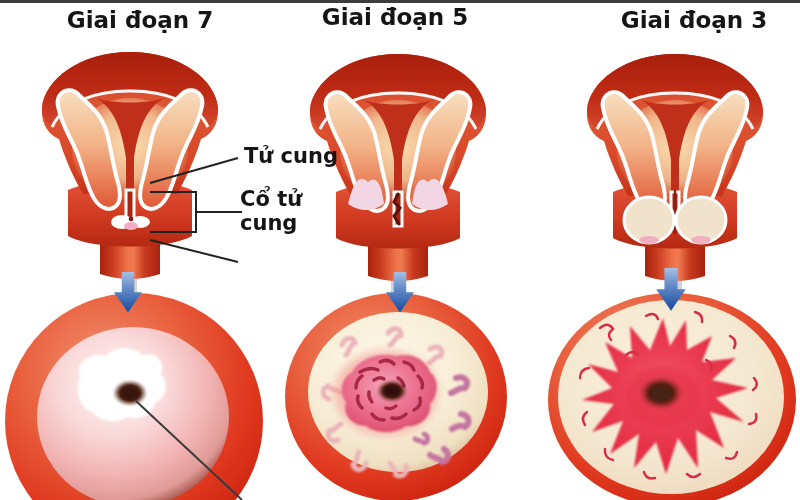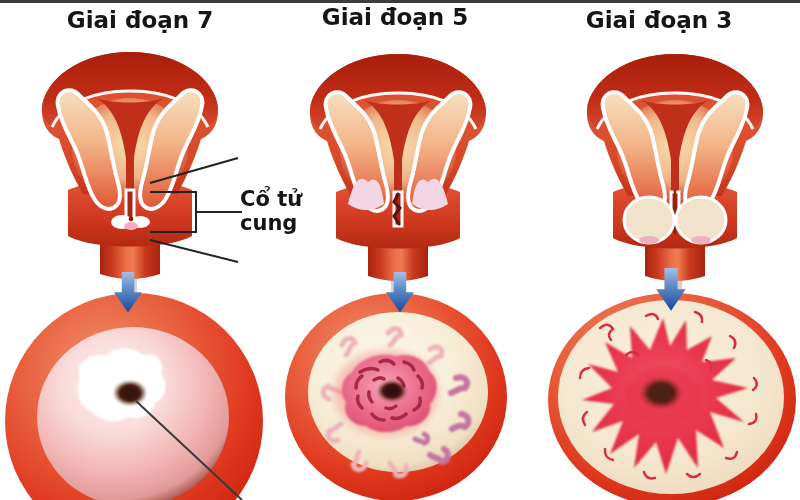--- a/index.html
+++ b/index.html
@@ -2,21 +2,21 @@
 <html><head>
 <meta charset="utf-8">
 <style>
   html,body{margin:0;padding:0;background:#fff;}
   .canvas{position:relative;width:800px;height:500px;background:#ffffff;overflow:hidden;
           font-family:"DejaVu Sans","Liberation Sans",sans-serif;}
   .topbar{position:absolute;top:0;left:0;width:800px;height:3px;background:#3c3c3c;}
   .title{position:absolute;font-weight:bold;font-size:23px;color:#151515;text-align:center;width:170px;white-space:nowrap;}
   #t1{left:55px;top:7px}
   #t2{left:310px;top:4px}
-  #t3{left:574px;top:7px}
+  #t3{left:609px;top:7px}
   .lbl{position:absolute;font-weight:bold;font-size:21px;color:#151515;line-height:1.12;}
   #lbl-tucung{left:244px;top:145px;white-space:nowrap}
   #lbl-cotucung{left:240px;top:188px;width:78px}
   #lbl-amdao{left:240px;top:249px;white-space:nowrap}
   svg.art{position:absolute;left:0;top:0;}
 </style>
 </head>
 <body>
 
 <div class="canvas">
@@ -248,14 +248,15 @@
       <path d="M150,192 L196,192 L196,232 L150,232"></path>
       <line x1="196" y1="212" x2="242" y2="212"></line>
       <line x1="238" y1="262" x2="150" y2="240"></line>
     </g>
   </svg>
 
   <div class="title" id="t1">Giai đoạn 7</div>
   <div class="title" id="t2">Giai đoạn 5</div>
   <div class="title" id="t3">Giai đoạn 3</div>
 
+  <div class="lbl" id="lbl-tucung">Tử cung</div>
   <div class="lbl" id="lbl-cotucung">Cổ tử cung</div>
 </div>
 
 </body></html>

